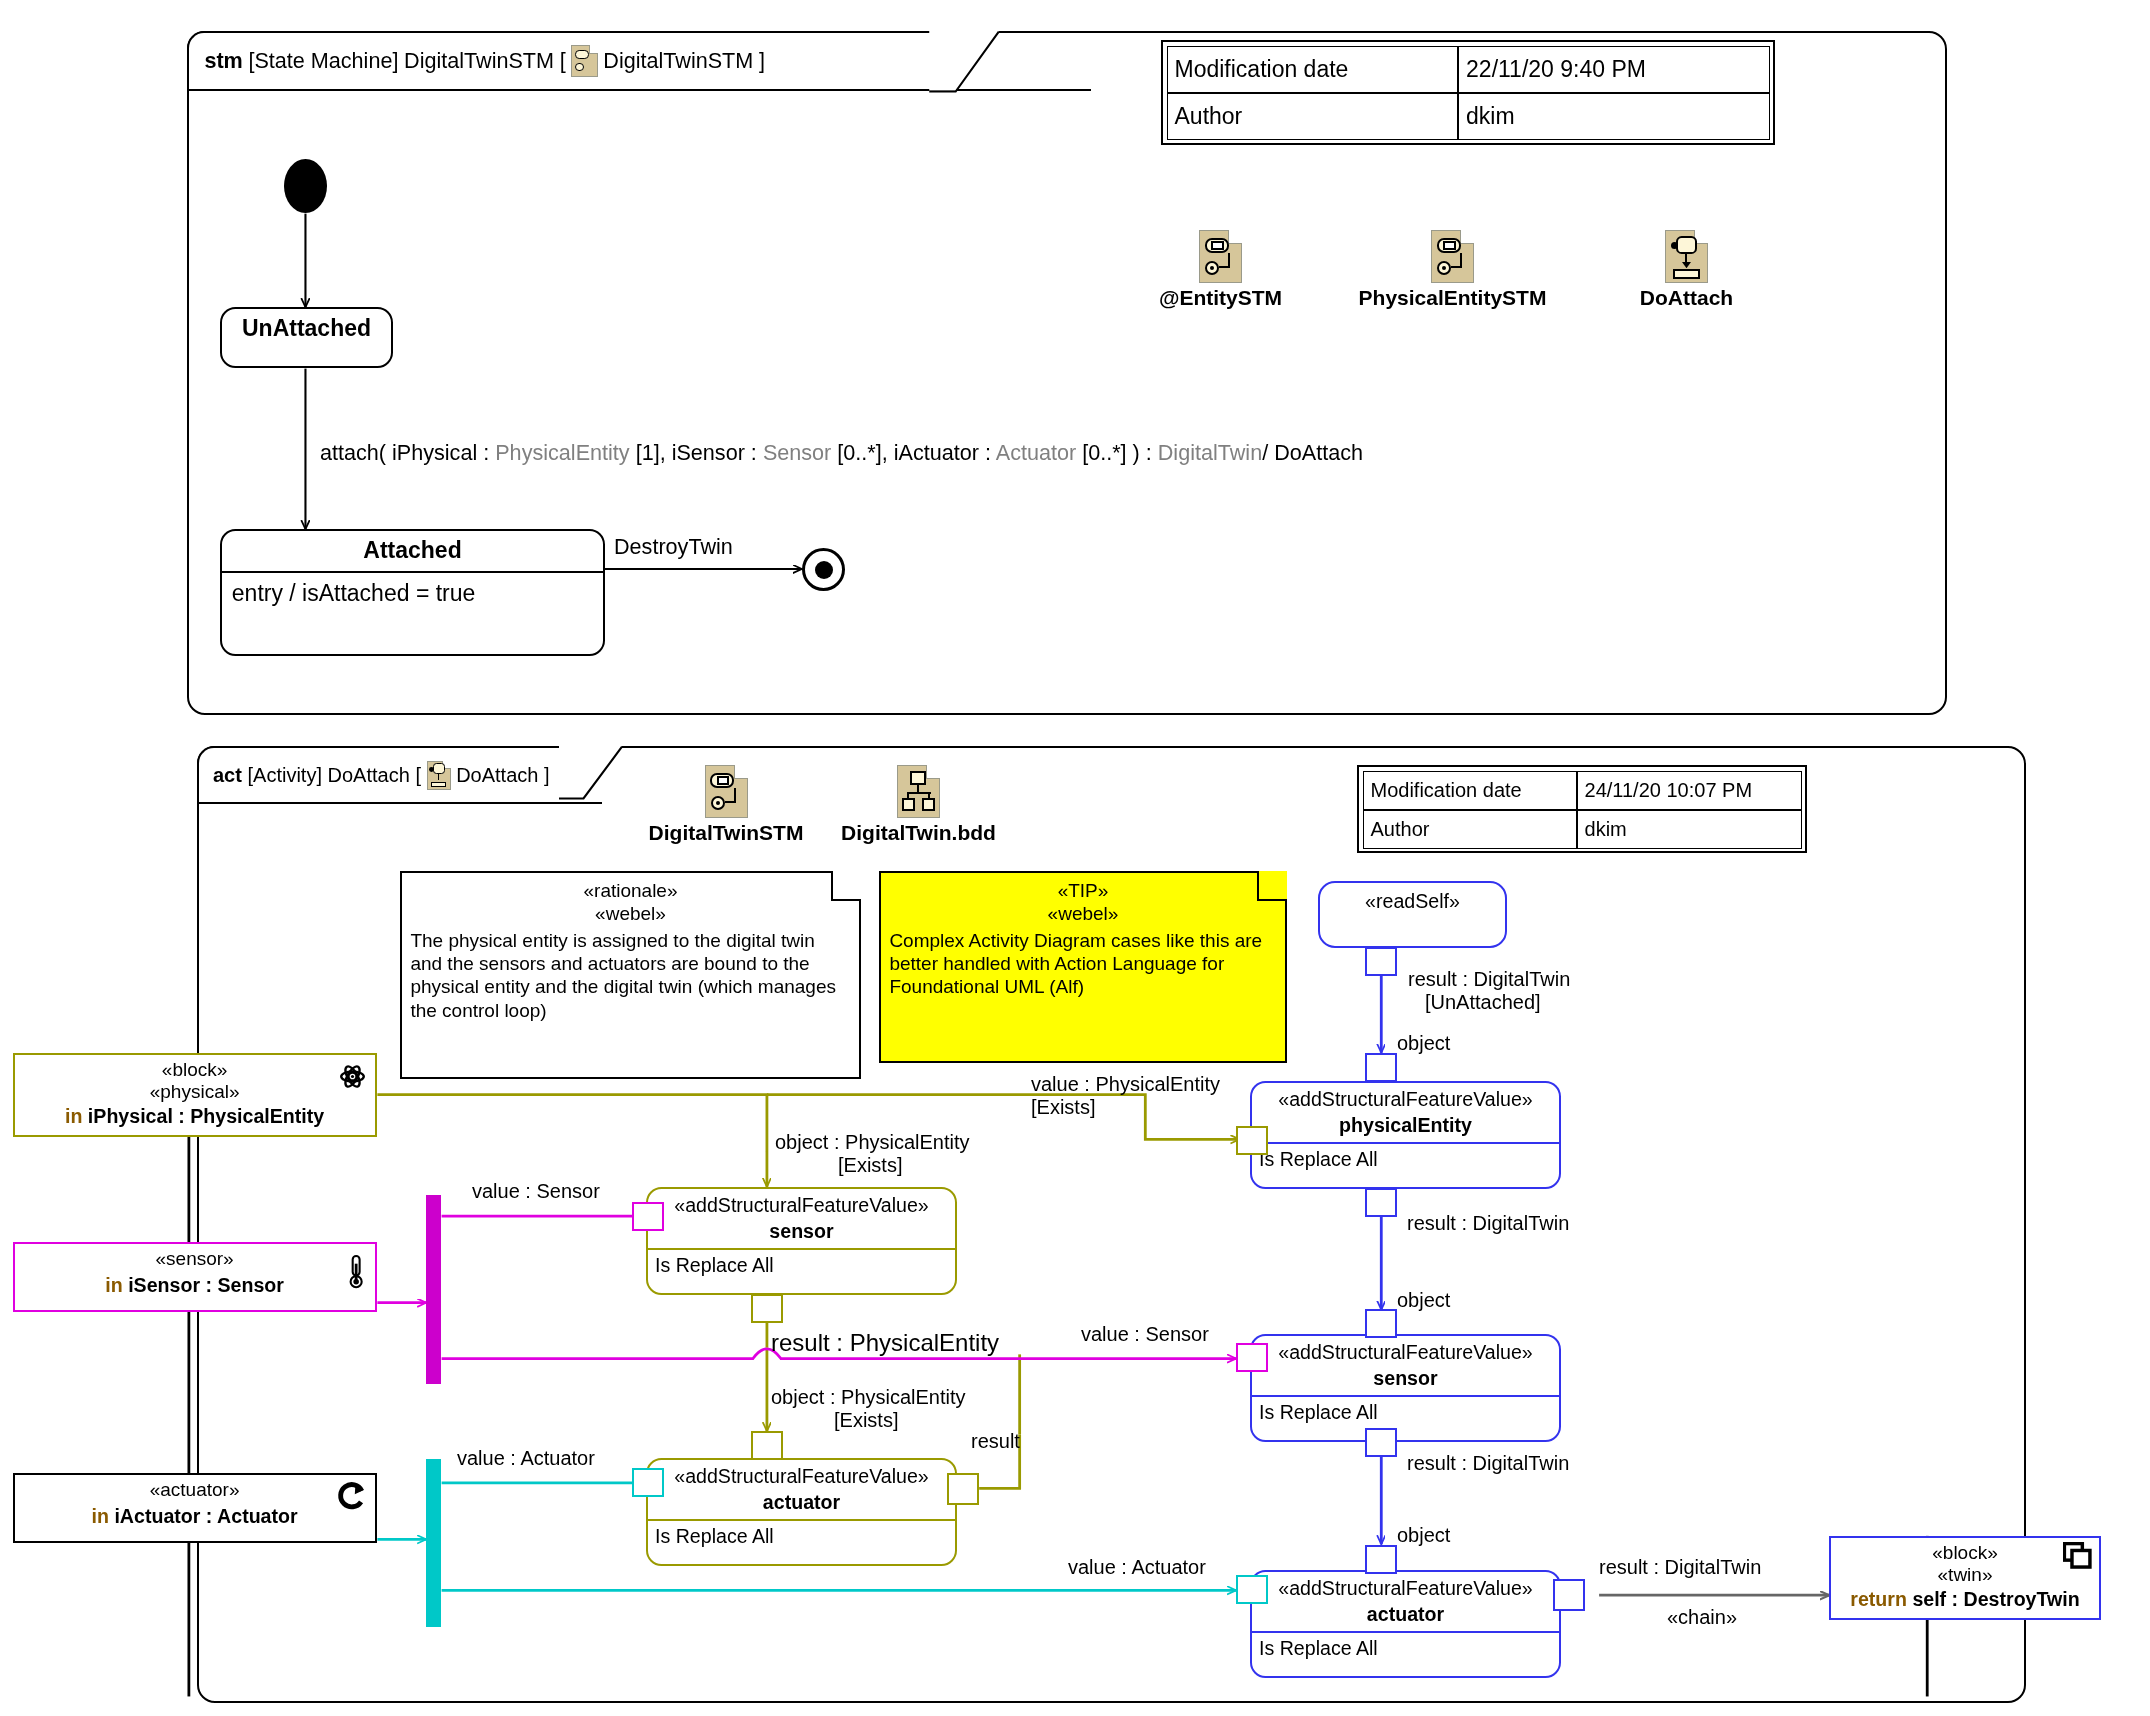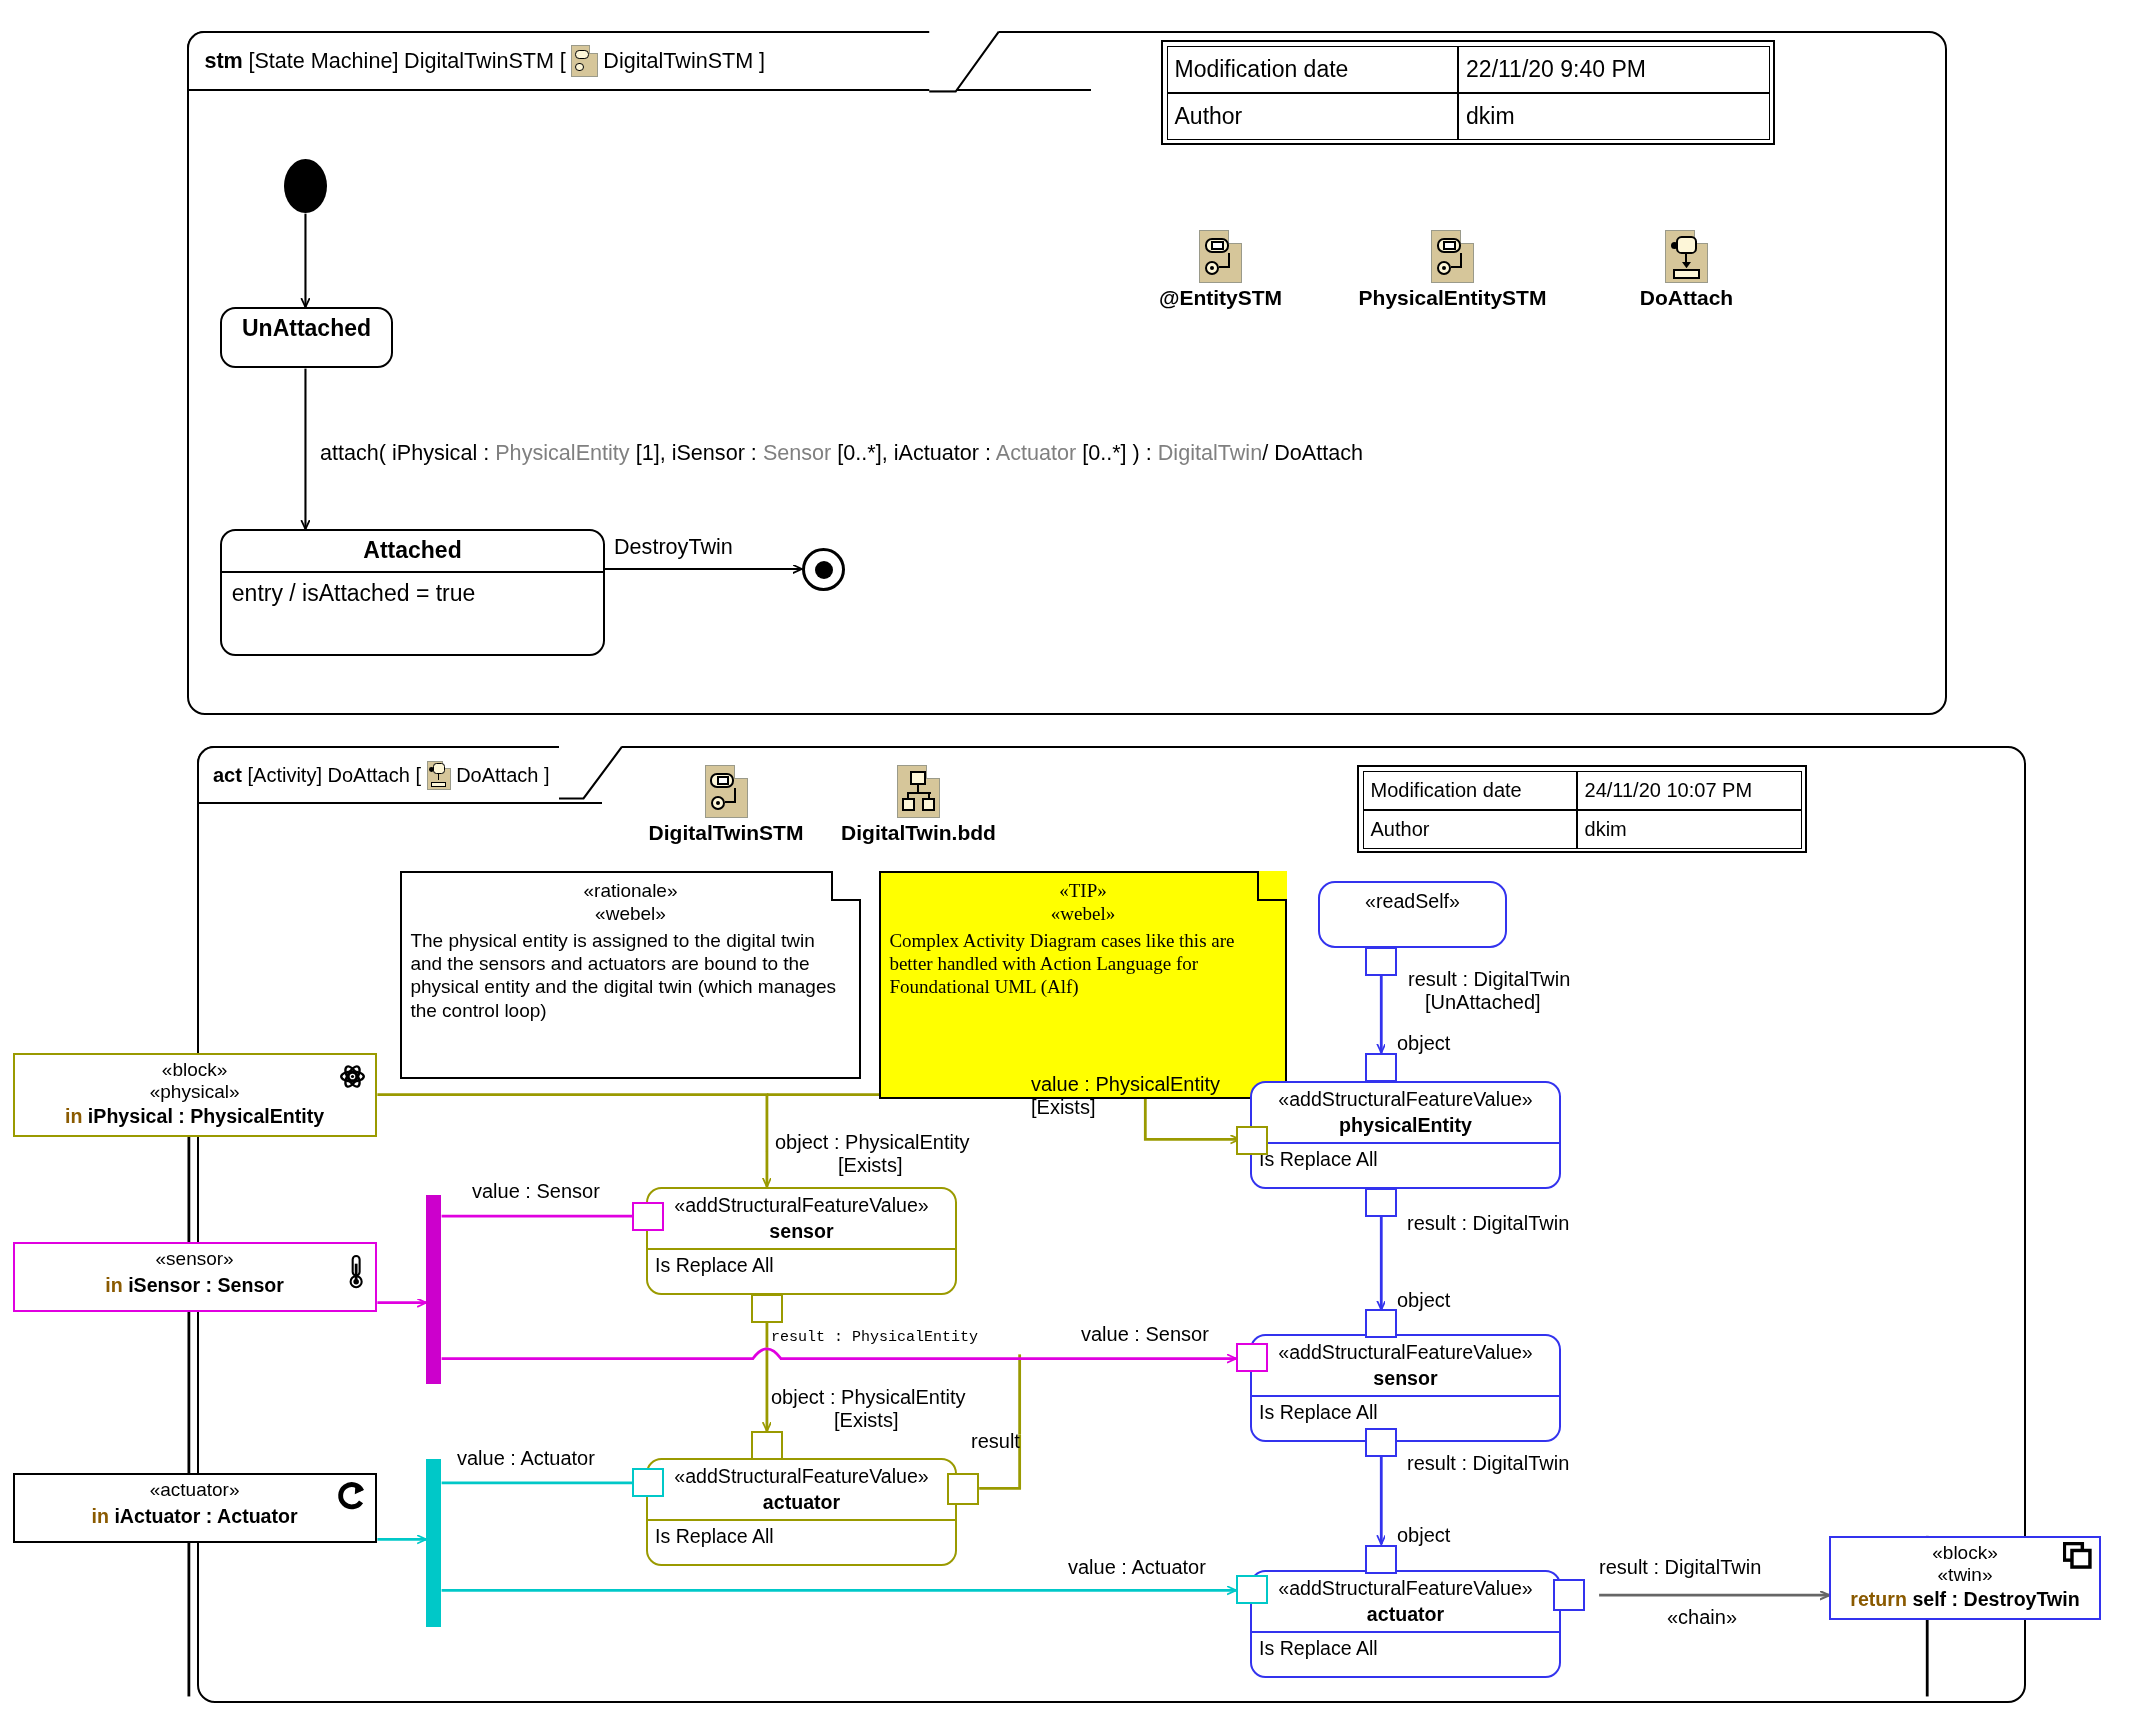--- a/index.html
+++ b/index.html
@@ -289,21 +289,21 @@
 </div>
 
 <div class="note" style="left:400px;top:871px;width:461px;height:208px;">
   <div class="cut"></div>
   <div class="fold"></div>
   <div class="st">«rationale»</div>
   <div class="st">«webel»</div>
   <div style="margin-top:4.2px;">The physical entity is assigned to the digital twin and the sensors and actuators are bound to the physical entity and the digital twin (which manages the control loop)</div>
 </div>
 
-<div class="note yellow" style="left:879px;top:871px;width:408px;height:228px;font-family:Liberation Serif, serif;">
+<div class="note yellow" style="left:879px;top:871px;width:408px;height:192px;">
   <div class="cut" style="background:#ffff00;"></div>
   <div class="fold"></div>
   <div class="st">«TIP»</div>
   <div class="st">«webel»</div>
   <div style="margin-top:4.2px;">Complex Activity Diagram cases like this are better handled with Action Language for Foundational UML (Alf)</div>
 </div>
 
 <div class="parmbox" style="left:12.6px;top:1053px;width:364px;height:84px;border-color:#9a9a00;">
   <div class="st">«block»</div>
   <div class="st">«physical»</div>
@@ -359,21 +359,21 @@
   <div class="ft">Is Replace All</div>
 </div>
 <div class="pin" style="left:632px;top:1202px;width:32px;height:29px;border-color:#e000e0;"></div>
 <div class="pin" style="left:751px;top:1294px;width:32px;height:29px;border-color:#9a9a00;"></div>
 
 <div class="edgelbl" style="left:775px;top:1131px;font-size:20px;">
   <div>object : PhysicalEntity</div>
   <div style="margin-left:63px;">[Exists]</div>
 </div>
 <div class="edgelbl" style="left:472px;top:1180px;font-size:20px;">value : Sensor</div>
-<div class="edgelbl" style="left:771px;top:1329px;font-size:15px;font-family:Liberation Mono, monospace;">result : PhysicalEntity</div>
+<div class="edgelbl" style="left:771px;top:1329px;font-size:24px;">result : PhysicalEntity</div>
 <div class="edgelbl" style="left:771px;top:1386px;font-size:20px;">
   <div>object : PhysicalEntity</div>
   <div style="margin-left:63px;">[Exists]</div>
 </div>
 
 <div class="pin" style="left:751px;top:1431px;width:32px;height:29px;border-color:#9a9a00;"></div>
 <div class="action" style="left:646px;top:1458px;width:311px;height:108px;border-color:#9a9a00;">
   <div class="st">«addStructuralFeatureValue»</div>
   <div class="nm">actuator</div>
   <div class="hr" style="background:#9a9a00;"></div>

